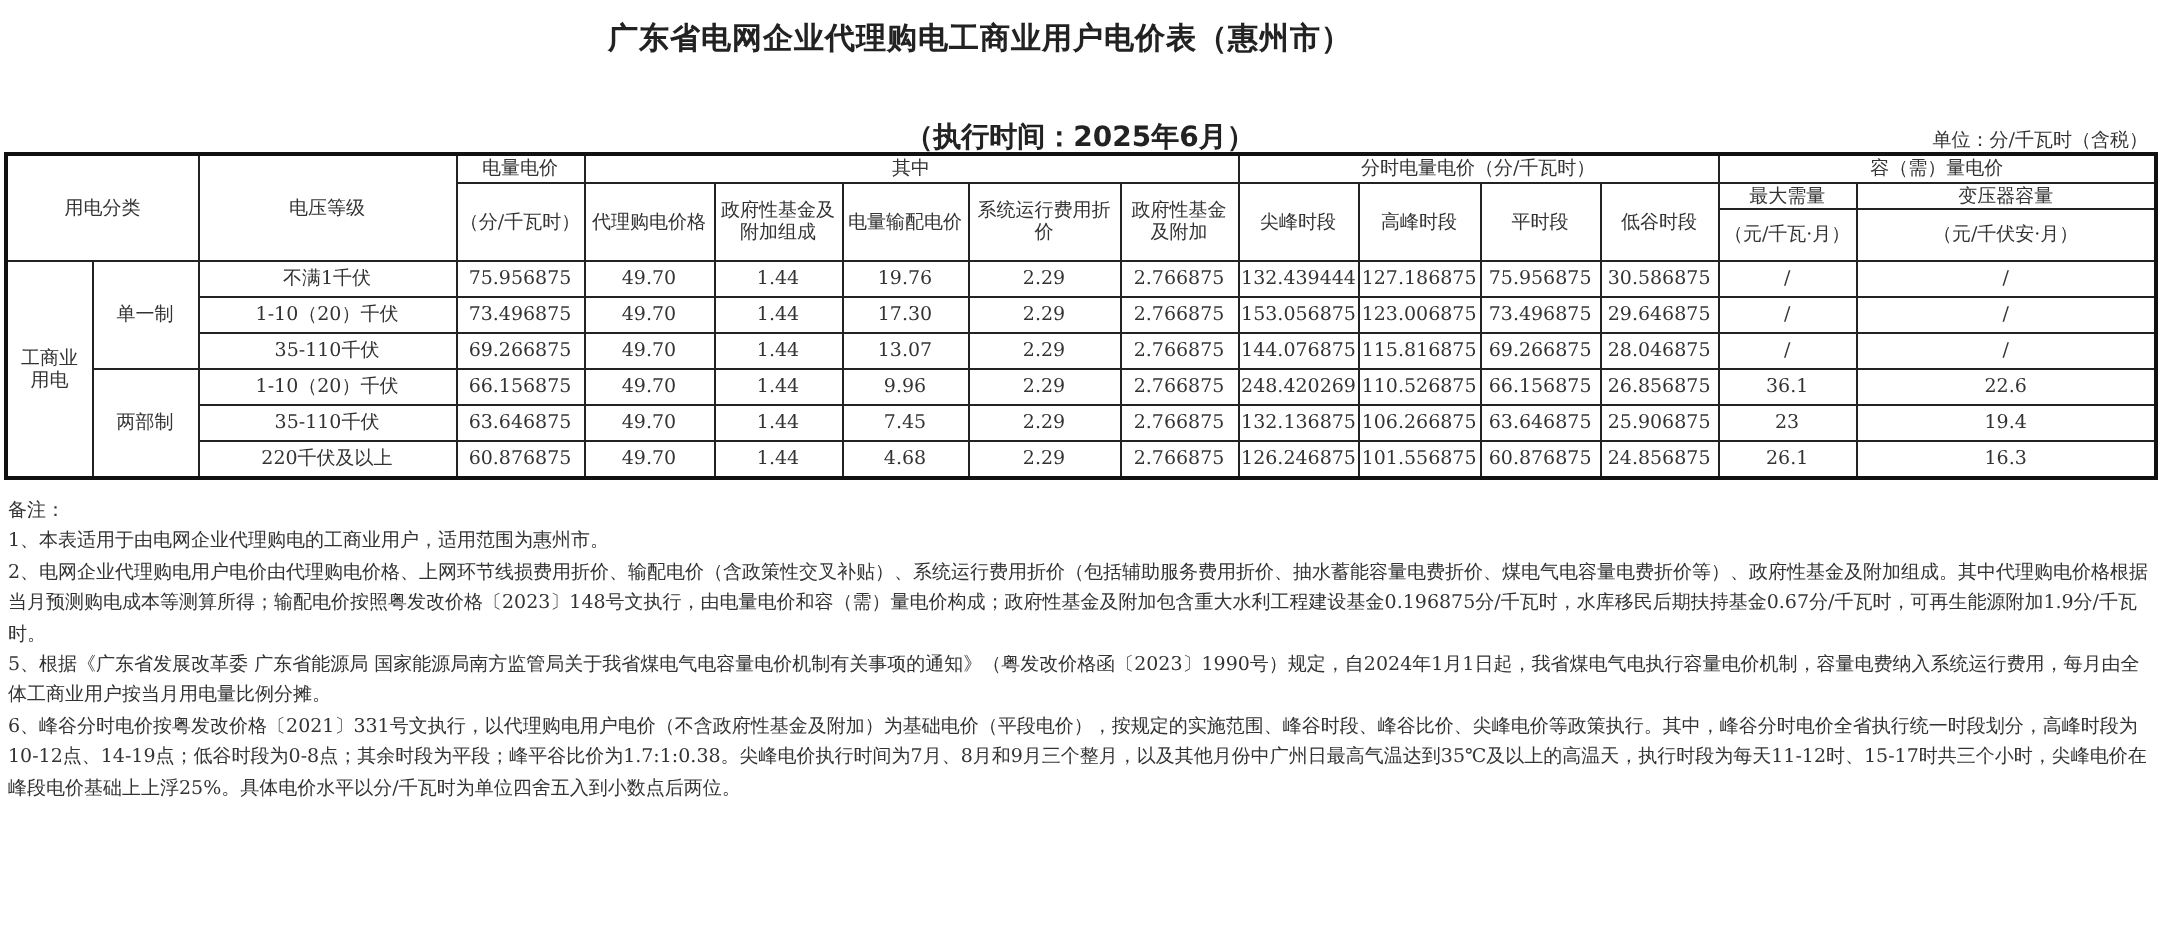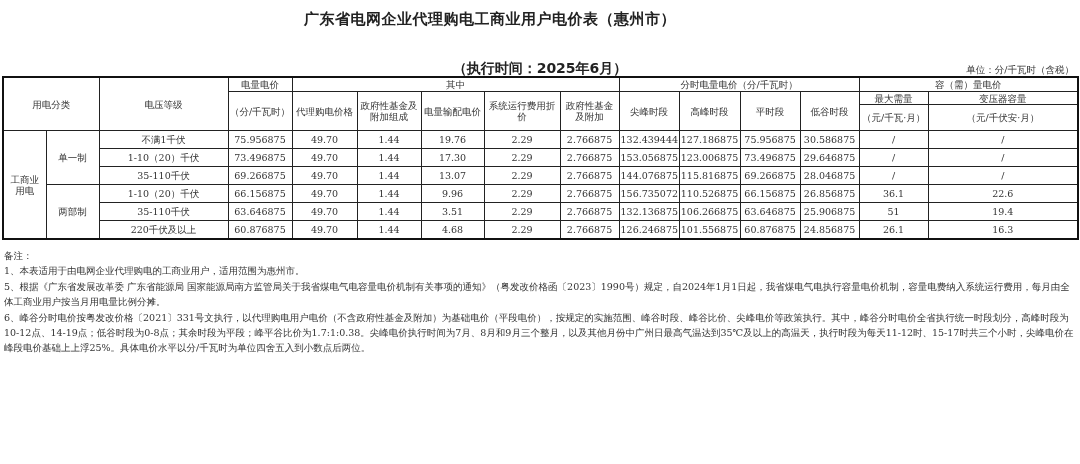--- a/index.html
+++ b/index.html
@@ -142,40 +142,40 @@
   </tr>
   <tr class="data">
     <td rowspan="3">两部制</td>
     <td>1-10（20）千伏</td>
     <td>66.156875</td>
     <td>49.70</td>
     <td>1.44</td>
     <td>9.96</td>
     <td>2.29</td>
     <td>2.766875</td>
-    <td>156.735072</td>
+    <td>248.420269</td>
     <td>110.526875</td>
     <td>66.156875</td>
     <td>26.856875</td>
     <td>36.1</td>
     <td>22.6</td>
   </tr>
   <tr class="data">
     <td>35-110千伏</td>
     <td>63.646875</td>
     <td>49.70</td>
     <td>1.44</td>
-    <td>3.51</td>
+    <td>7.45</td>
     <td>2.29</td>
     <td>2.766875</td>
     <td>132.136875</td>
     <td>106.266875</td>
     <td>63.646875</td>
     <td>25.906875</td>
-    <td>51</td>
+    <td>23</td>
     <td>19.4</td>
   </tr>
   <tr class="data">
     <td>220千伏及以上</td>
     <td>60.876875</td>
     <td>49.70</td>
     <td>1.44</td>
     <td>4.68</td>
     <td>2.29</td>
     <td>2.766875</td>
@@ -185,15 +185,16 @@
     <td>24.856875</td>
     <td>26.1</td>
     <td>16.3</td>
   </tr>
 </tbody>
   </table>
 
 <div class="notes">
   <p>备注：</p>
   <p>1、本表适用于由电网企业代理购电的工商业用户，适用范围为惠州市。</p>
+  <p>2、电网企业代理购电用户电价由代理购电价格、上网环节线损费用折价、输配电价（含政策性交叉补贴）、系统运行费用折价（包括辅助服务费用折价、抽水蓄能容量电费折价、煤电气电容量电费折价等）、政府性基金及附加组成。其中代理购电价格根据当月预测购电成本等测算所得；输配电价按照粤发改价格〔2023〕148号文执行，由电量电价和容（需）量电价构成；政府性基金及附加包含重大水利工程建设基金0.196875分/千瓦时，水库移民后期扶持基金0.67分/千瓦时，可再生能源附加1.9分/千瓦时。</p>
   <p>5、根据《广东省发展改革委 广东省能源局 国家能源局南方监管局关于我省煤电气电容量电价机制有关事项的通知》（粤发改价格函〔2023〕1990号）规定，自2024年1月1日起，我省煤电气电执行容量电价机制，容量电费纳入系统运行费用，每月由全体工商业用户按当月用电量比例分摊。</p>
   <p>6、峰谷分时电价按粤发改价格〔2021〕331号文执行，以代理购电用户电价（不含政府性基金及附加）为基础电价（平段电价），按规定的实施范围、峰谷时段、峰谷比价、尖峰电价等政策执行。其中，峰谷分时电价全省执行统一时段划分，高峰时段为10-12点、14-19点；低谷时段为0-8点；其余时段为平段；峰平谷比价为1.7:1:0.38。尖峰电价执行时间为7月、8月和9月三个整月，以及其他月份中广州日最高气温达到35℃及以上的高温天，执行时段为每天11-12时、15-17时共三个小时，尖峰电价在峰段电价基础上上浮25%。具体电价水平以分/千瓦时为单位四舍五入到小数点后两位。</p>
 </div>
 
 </body></html>

